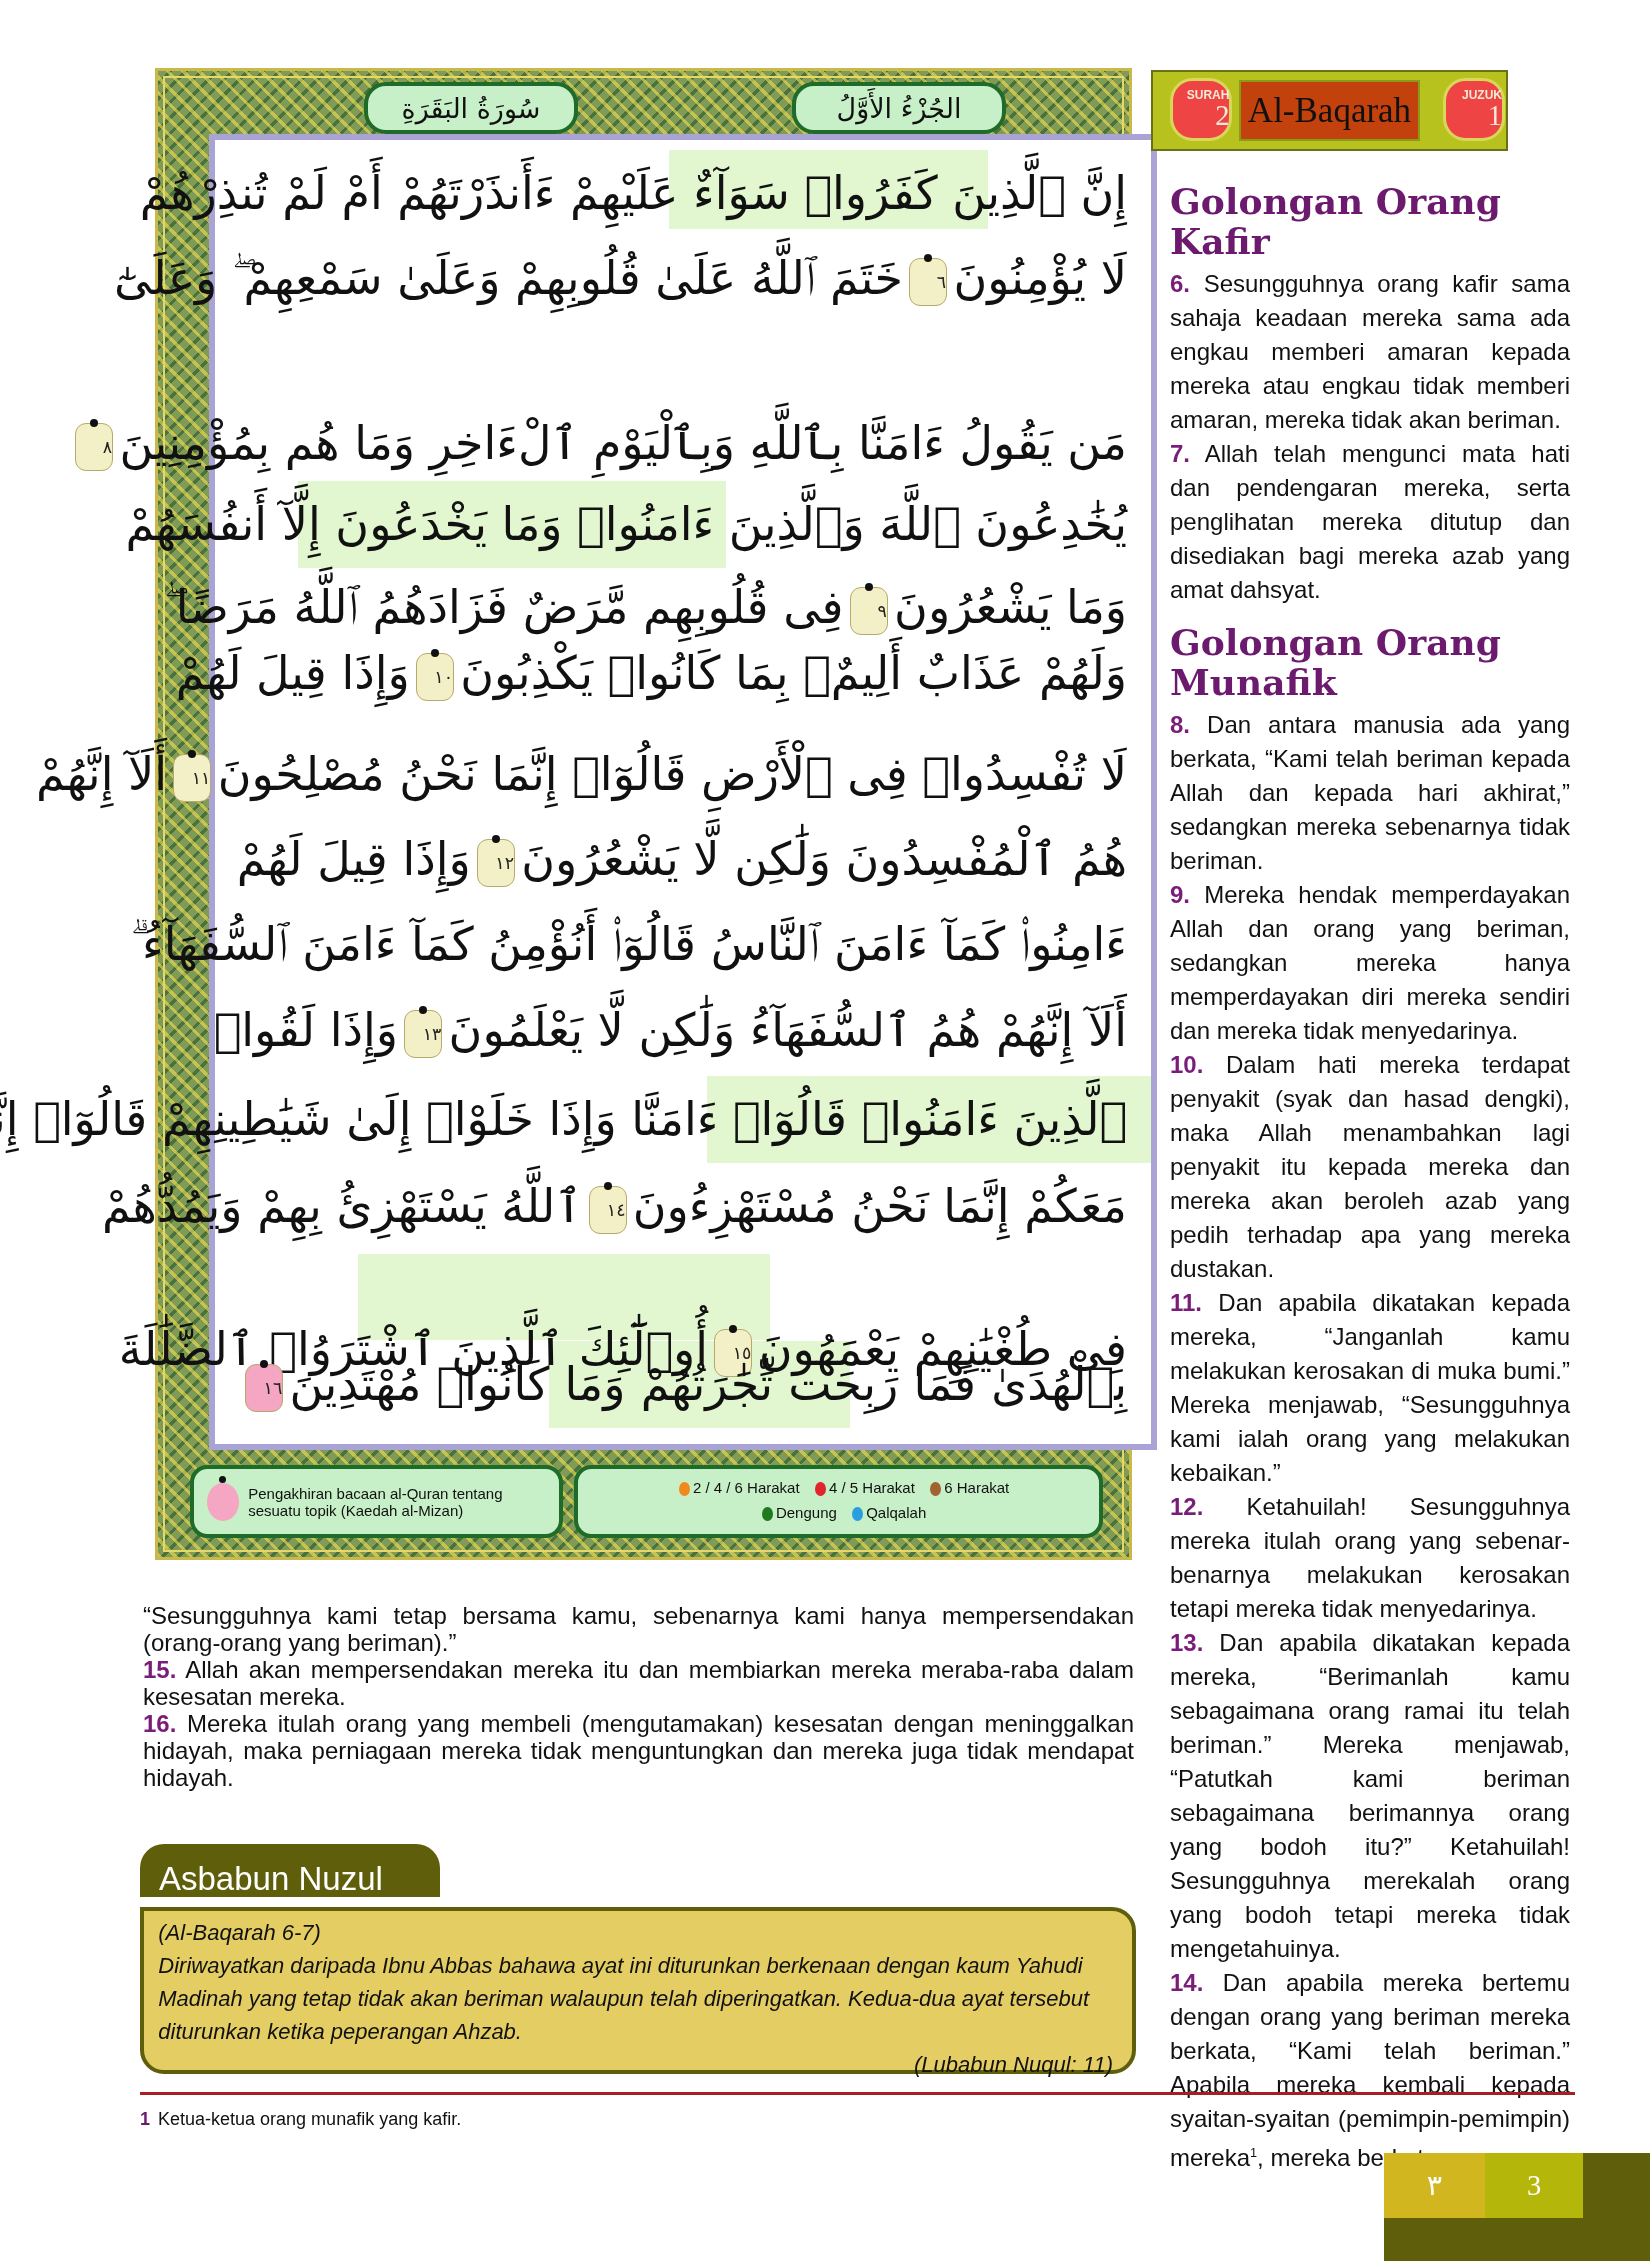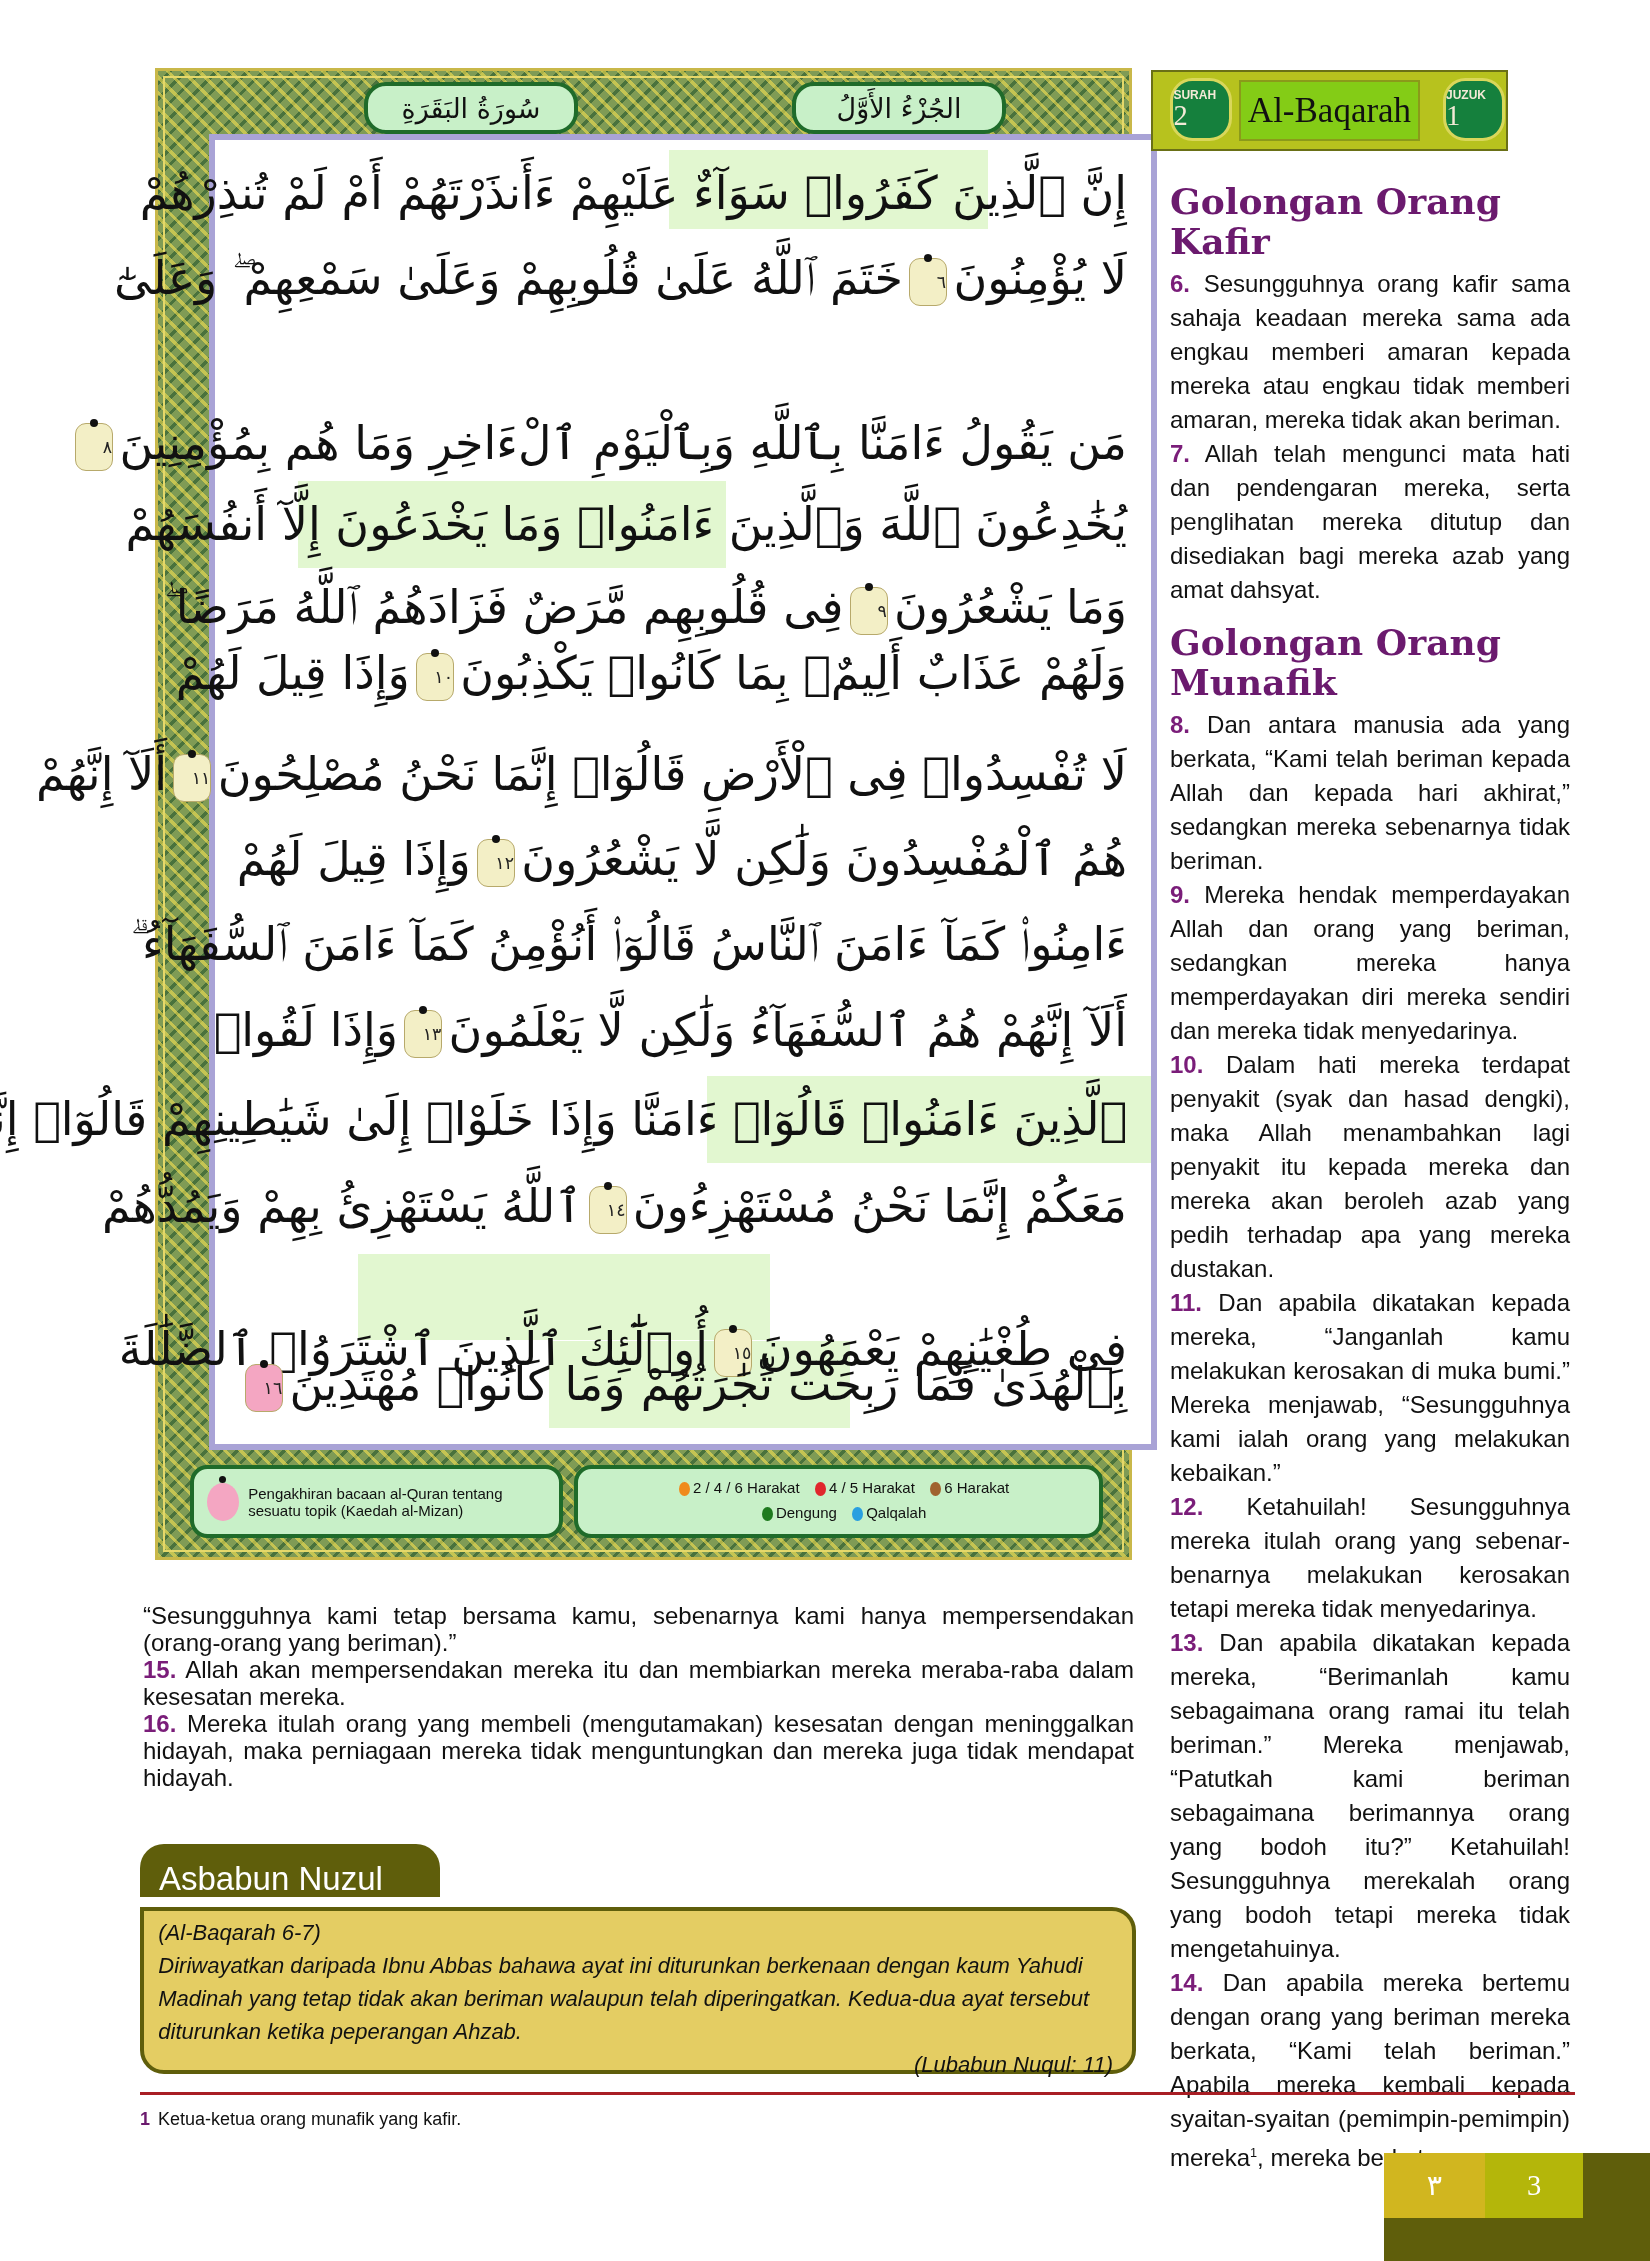--- a/index.html
+++ b/index.html
@@ -31,24 +31,24 @@
   .legend { position: absolute; left: 32px; top: 1394px; width: 913px; height: 73px; display: flex; gap: 11px; }
   .legend-box { background: #c8f0c8; border: 4px solid #1f6b2a; border-radius: 17.4px; font-size: 15px; color: #111; box-sizing: border-box; padding: 6.3px 12.7px; }
   .legend-left { width: 373px; display: flex; align-items: center; gap: 9.5px; }
   .legend-right { flex: 1; text-align: center; line-height: 25px; }
   .flower { width: 32px; height: 38px; background: #f4a6c2; border-radius: 50%; flex: none; position: relative; }
   .flower::before { content:""; position:absolute; top:-6.3px; left:12.7px; width:7.1px; height:7.1px; background:#111; border-radius:50%; }
   .dot { display: inline-block; width: 11px; height: 14.3px; border-radius: 50%; vertical-align: middle; margin: 0 3.2px 0 11px; }
 
   
   .banner { position: absolute; left: 1151px; top: 70px; width: 357px; height: 81px; background: #b7c21e; border: 2.4px solid #6a7016; box-sizing: border-box; }
-  .banner-center { position: absolute; left: 86px; right: 86px; top: 8px; bottom: 8px; background: #84cc16; border: 2.4px solid #8b9a1a;
+  .banner-center { position: absolute; left: 86px; right: 86px; top: 8px; bottom: 8px; background: #c2410c; border: 2.4px solid #8b9a1a;
     display: flex; align-items: center; justify-content: center; font-family: "Liberation Serif", serif; font-size: 35px; color: #111; }
-  .badge { position: absolute; top: 6.3px; width: 62px; height: 63px; background: #15803d; border: 3.2px solid #d9d75a; border-radius: 36%;
-    color: #f3ead7; text-align: left; box-sizing: border-box; }
+  .badge { position: absolute; top: 6.3px; width: 62px; height: 63px; background: #ef4444; border: 3.2px solid #d9d75a; border-radius: 36%;
+    color: #f3ead7; text-align: right; box-sizing: border-box; }
   .badge .lbl { display: block; font-size: 12px; font-weight: bold; margin-top: 6.3px; }
   .badge .num { display: block; font-family: "Liberation Serif", serif; font-size: 28.5px; line-height: 28.5px; }
   .badge-surah { left: 17.4px; } .badge-juz { right: 1px; }
 
   
   .right-col { position: absolute; left: 1170px; top: 181px; width: 400px; font-size: 24px; line-height: 34px; color: #111; }
   .section-title { font-family: "DejaVu Serif", serif; font-weight: bold; color: #6b1a6e; font-size: 36px; line-height: 40px; margin: 0 0 6.3px; }
   .section-title.second { margin-top: 14.3px; }
   .vnum { color: #7a1d79; font-weight: bold; }
   .para { margin: 0; text-align: justify; }

